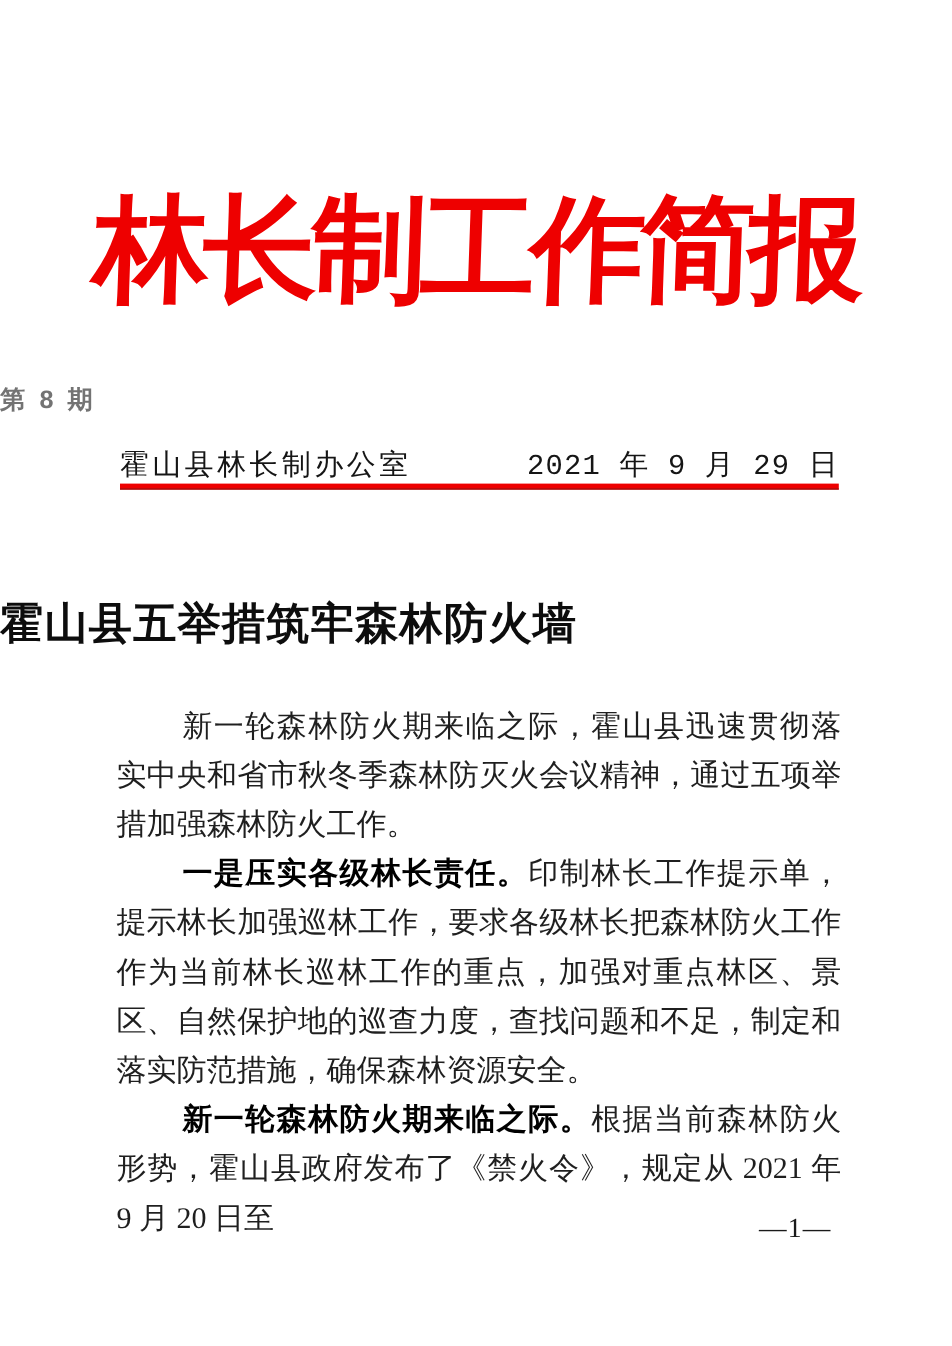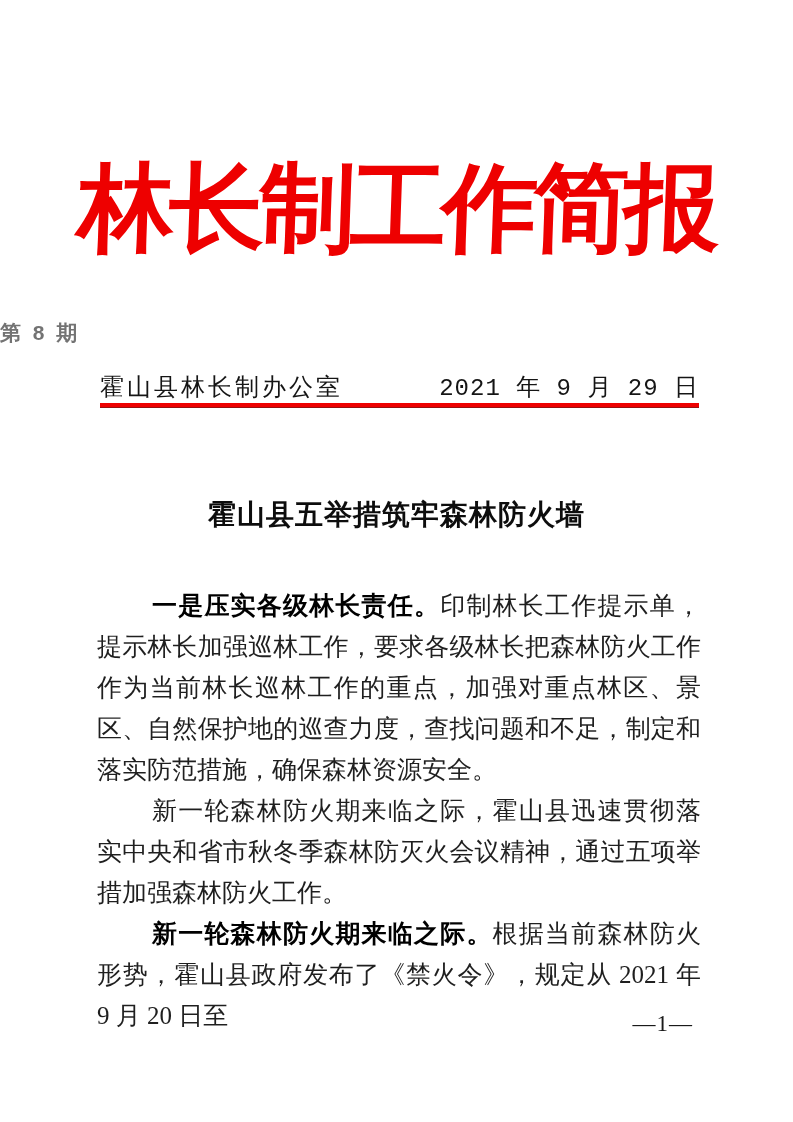--- a/index.html
+++ b/index.html
@@ -61,22 +61,22 @@
     right: 94px;
     height: 5px;
     background: #ee0000;
     border-bottom: 1px solid #991010;
   }
   .article-title {
     position: absolute;
     top: 496px;
     left: 0;
     right: 0;
-    text-align: center;
-    font-size: 28px;
+    text-align: left;
+    font-size: 36px;
     font-weight: 700;
     letter-spacing: 1px;
     color: #0d0d0d;
   }
   .body-text {
     position: absolute;
     top: 585px;
     left: 97px;
     width: 604px;
     font-size: 25px;
@@ -111,20 +111,20 @@
   <div class="meta-row">
     <span class="meta-office">霍山县林长制办公室</span>
     <span class="meta-date">2021 年 9 月 29 日</span>
   </div>
 
   <div class="red-rule"></div>
 
   <h1 class="article-title">霍山县五举措筑牢森林防火墙</h1>
 
   <div class="body-text">
+    <p><span>新一轮森林防火期来临之际，霍山县迅速贯彻落实中央和省市秋冬季森林防灭火会议精神，通过五项举措加强森林防火工作。</span></p>
     <p><span class="lead">一是压实各级林长责任。</span><span>印制林长工作提示单，提示林长加强巡林工作，要求各级林长把森林防火工作作为当前林长巡林工作的重点，加强对重点林区、景区、自然保护地的巡查力度，查找问题和不足，制定和落实防范措施，确保森林资源安全。</span></p>
-    <p><span>新一轮森林防火期来临之际，霍山县迅速贯彻落实中央和省市秋冬季森林防灭火会议精神，通过五项举措加强森林防火工作。</span></p>
     <p><span class="lead">新一轮森林防火期来临之际。</span><span>根据当前森林防火形势，霍山县政府发布了《禁火令》，规定从 2021 年 9 月 20 日至</span></p>
   </div>
 
   <div class="page-number">—1—</div>
 
 </div>
 
 </body></html>

